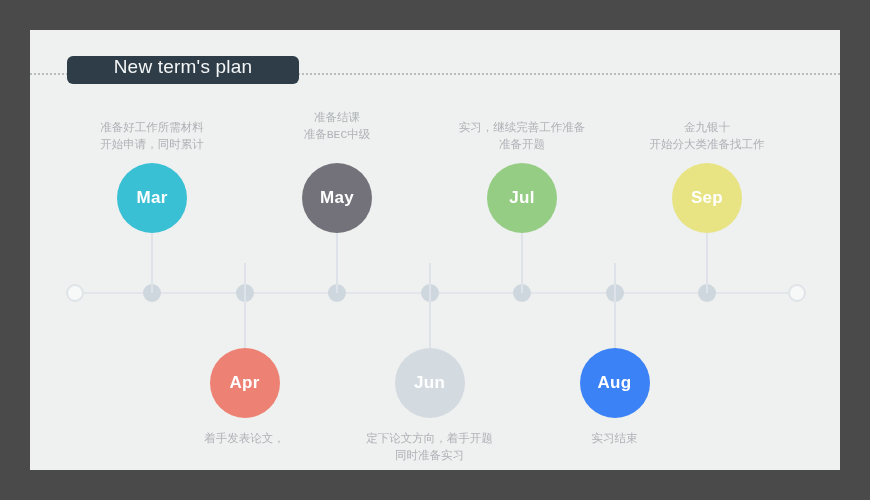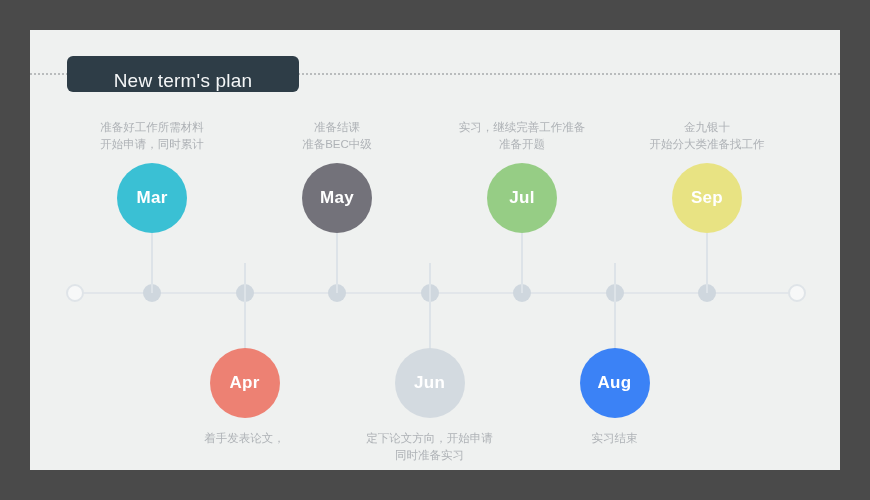--- a/index.html
+++ b/index.html
@@ -39,25 +39,25 @@
     height: 0;
     border-top: 2px dotted #b9bcbd;
   }
 
   
   .title-banner {
     position: absolute;
     left: 37px;
     top: 26px;
     width: 232px;
-    height: 36px;
+    height: 28px;
     background: #2e3d47;
     border-radius: 6px;
     display: flex;
-    align-items: flex-end;
+    align-items: flex-start;
     justify-content: center;
   }
   .title-banner .title-text {
     color: #f4f6f7;
     font-size: 19px;
     letter-spacing: 0.2px;
     white-space: nowrap;
   }
 
   
@@ -159,31 +159,31 @@
           <span class="bubble-label">Apr</span>
         </div>
         <div class="caption" style="left: 214.5px; top: 400px;">
           <span class="line">着手发表论文，</span>
         </div>
         <div class="axis-node" style="left: 307px;"></div>
         <div class="stem" style="left: 307px; top: 203px; height: 60px;"></div>
         <div class="bubble" style="left: 307px; top: 133px; background: rgb(115, 114, 122);">
           <span class="bubble-label">May</span>
         </div>
-        <div class="caption" style="left: 307px; top: 89px;">
+        <div class="caption" style="left: 307px; top: 79px; font-family: Liberation Mono, monospace;">
           <span class="line">准备结课</span>
           <span class="line">准备BEC中级</span>
         </div>
         <div class="axis-node" style="left: 399.5px;"></div>
         <div class="stem" style="left: 399.5px; top: 233px; height: 115px;"></div>
         <div class="bubble" style="left: 399.5px; top: 318px; background: rgb(211, 218, 224);">
           <span class="bubble-label">Jun</span>
         </div>
         <div class="caption" style="left: 399.5px; top: 400px;">
-          <span class="line">定下论文方向，开始申请</span>
+          <span class="line">定下论文方向，着手开题</span>
           <span class="line">同时准备实习</span>
         </div>
         <div class="axis-node" style="left: 492px;"></div>
         <div class="stem" style="left: 492px; top: 203px; height: 60px;"></div>
         <div class="bubble" style="left: 492px; top: 133px; background: rgb(150, 205, 133); justify-content: center;">
           <span class="bubble-label">Jul</span>
         </div>
         <div class="caption" style="left: 492px; top: 89px;">
           <span class="line">实习，继续完善工作准备</span>
           <span class="line">准备开题</span>

